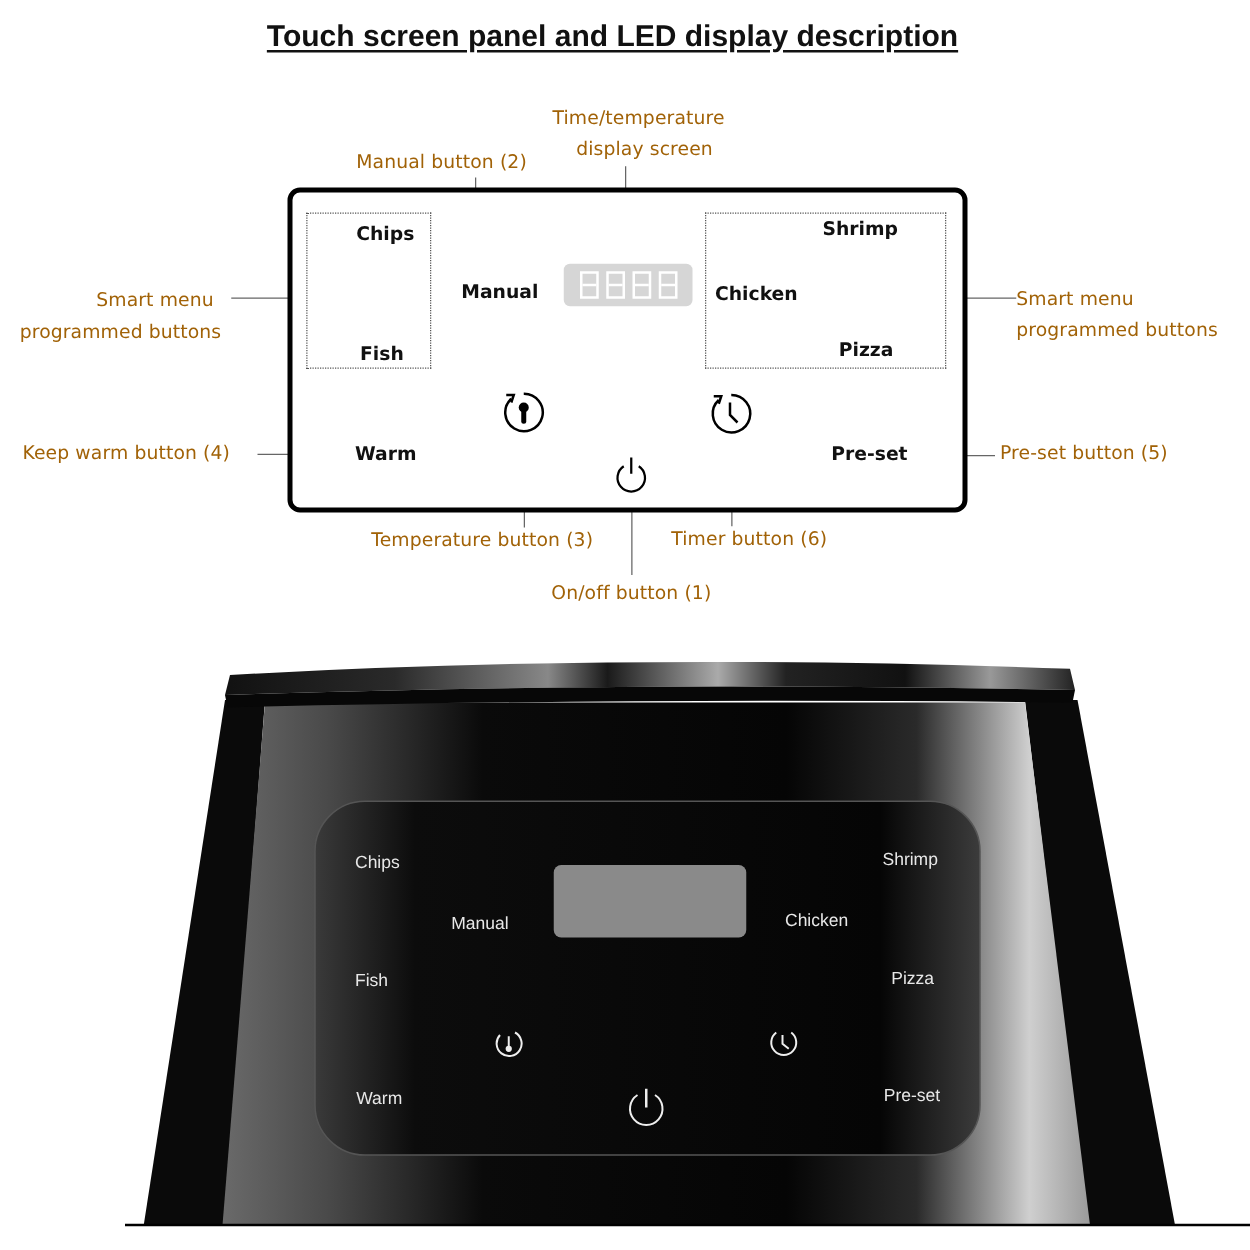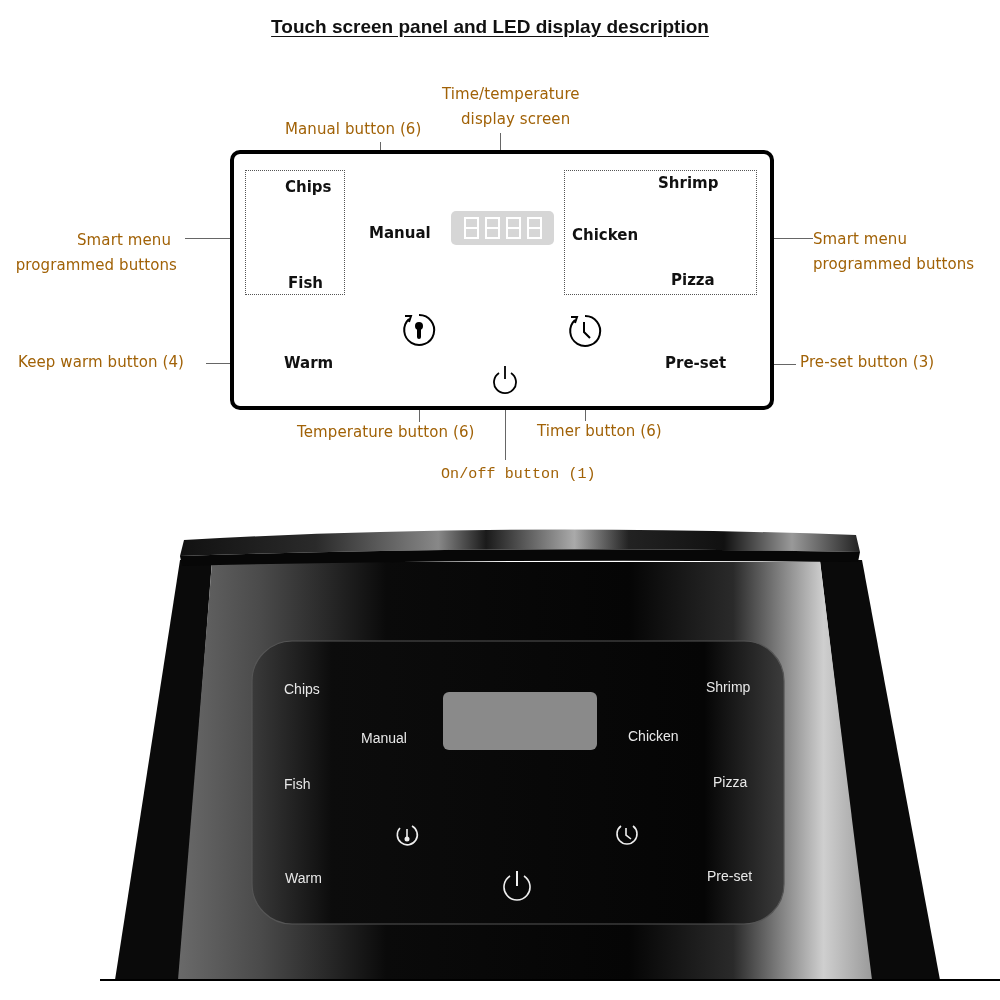--- a/index.html
+++ b/index.html
@@ -1,66 +1,66 @@
 <!DOCTYPE html>
 <html><head>
 <meta charset="utf-8">
 <style>
   html, body { margin: 0; padding: 0; background: #ffffff; }
   body { width: 1000px; height: 1000px; position: relative; overflow: hidden; font-family: "DejaVu Sans", sans-serif; color: #111; }
   .abs { position: absolute; }
 
-  .title { left: 0; width: 980px; top: 16px; text-align: center; font-family: "Liberation Sans", sans-serif; font-weight: bold; font-size: 19px; text-decoration: underline; text-underline-offset: 3px; color: #111; }
+  .title { left: 0; width: 980px; top: 16px; text-align: center; font-family: "Liberation Sans", sans-serif; font-weight: bold; font-size: 24px; text-decoration: underline; text-underline-offset: 3px; color: #111; }
 
   
   .callout { font-family: "DejaVu Sans", sans-serif; font-size: 15px; color: #a16207; line-height: 25px; white-space: nowrap; letter-spacing: 0.1px; }
   .line { background: #666; }
 
   
   .panel { left: 230px; top: 150px; width: 536px; height: 252px; border: 4px solid #000; border-radius: 10px; background: #fff; }
   .dotted { border: 1.5px dotted #555; }
   .plabel { font-family: "DejaVu Sans", sans-serif; font-weight: bold; font-size: 15px; color: #111; white-space: nowrap; }
   .led { left: 451px; top: 211px; width: 103px; height: 34px; background: #d6d6d6; border-radius: 5px; display: flex; align-items: center; justify-content: center; gap: 6px; }
   .digit { width: 15px; height: 22px; border: 2px solid #fff; position: relative; box-sizing: border-box; }
   .digit::after { content: ""; position: absolute; left: 0; right: 0; top: 8px; height: 2px; background: #fff; }
   .dlabel { font-family: "Liberation Sans", sans-serif; font-size: 14px; color: #e8e8e8; white-space: nowrap; }
 </style>
 </head>
 <body>
 
 <div class="abs title">Touch screen panel and LED display description</div>
 
-<div class="abs callout" style="left:285px; top:117px;">Manual button (6)</div>
+<div class="abs callout" style="left:285px; top:117px;">Manual button (2)</div>
 <div class="abs line" style="left:380px; top:142px; width:1px; height:88px;"></div>
 
 <div class="abs callout" style="left:442px; top:82px;">Time/temperature</div>
 <div class="abs callout" style="left:461px; top:107px;text-align:center;">display screen</div>
 <div class="abs line" style="left:500px; top:133px; width:1px; height:66px;"></div>
 
 <div class="abs callout" style="left:0px; width:171px; text-align:right; top:228px;">Smart menu</div>
 <div class="abs callout" style="left:0px; width:177px; text-align:right; top:253px;">programmed buttons</div>
 <div class="abs line" style="left:185px; top:238px; width:62px; height:1px;"></div>
 
 <div class="abs callout" style="left:813px; top:227px;">Smart menu</div>
 <div class="abs callout" style="left:813px; top:252px;">programmed buttons</div>
 <div class="abs line" style="left:757px; top:238px; width:56px; height:1px;"></div>
 
 <div class="abs callout" style="left:0px; width:202px; text-align:center; top:350px;">Keep warm button (4)</div>
 <div class="abs line" style="left:206px; top:363px; width:77px; height:1px;"></div>
 
-<div class="abs callout" style="left:800px; top:350px;">Pre-set button (3)</div>
+<div class="abs callout" style="left:800px; top:350px;">Pre-set button (5)</div>
 <div class="abs line" style="left:722px; top:364px; width:74px; height:1px;"></div>
 
-<div class="abs callout" style="left:297px; top:420px;">Temperature button (6)</div>
+<div class="abs callout" style="left:297px; top:420px;">Temperature button (3)</div>
 <div class="abs line" style="left:419px; top:346px; width:1px; height:76px;"></div>
 
 <div class="abs callout" style="left:537px; top:419px;">Timer button (6)</div>
 <div class="abs line" style="left:585px; top:347px; width:1px; height:74px;"></div>
 
-<div class="abs callout" style="left:441px; top:462px;font-family:Liberation Mono, monospace;">On/off button (1)</div>
+<div class="abs callout" style="left:441px; top:462px;">On/off button (1)</div>
 <div class="abs line" style="left:505px; top:394px; width:1px; height:66px;"></div>
 
 <div class="abs panel"></div>
 
 <div class="abs dotted" style="left:245px; top:170px; width:98px; height:123px;"></div>
 <div class="abs plabel" style="left:285px; top:178px;">Chips</div>
 <div class="abs plabel" style="left:288px; top:274px;">Fish</div>
 
 <div class="abs plabel" style="left:369px; top:224px;">Manual</div>
 

